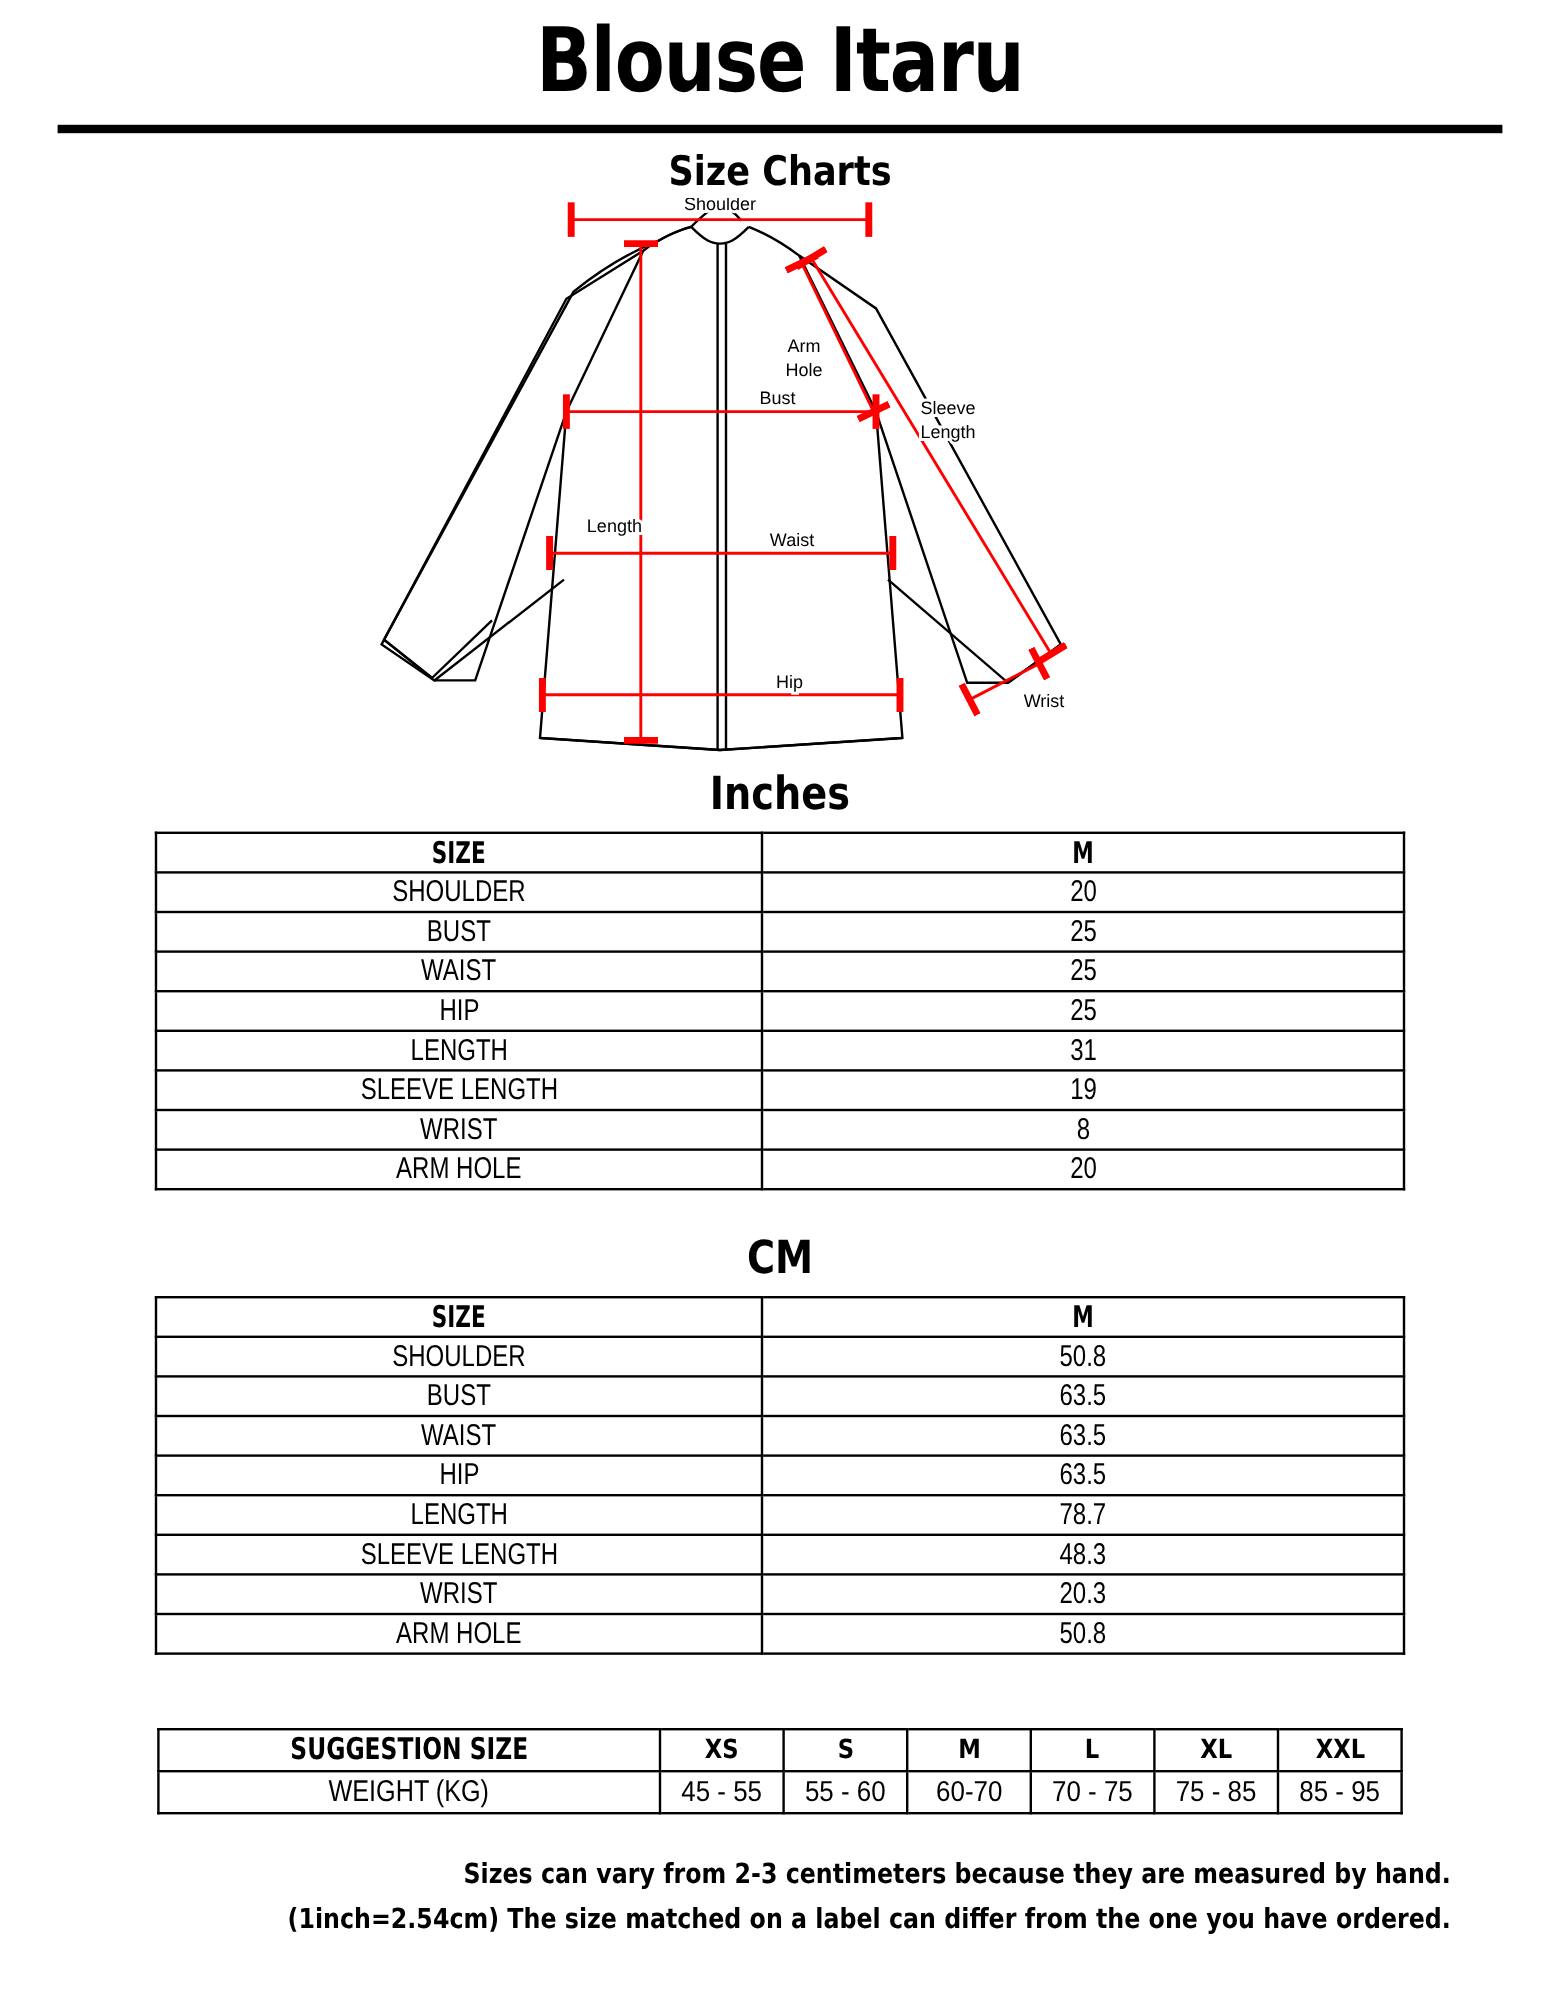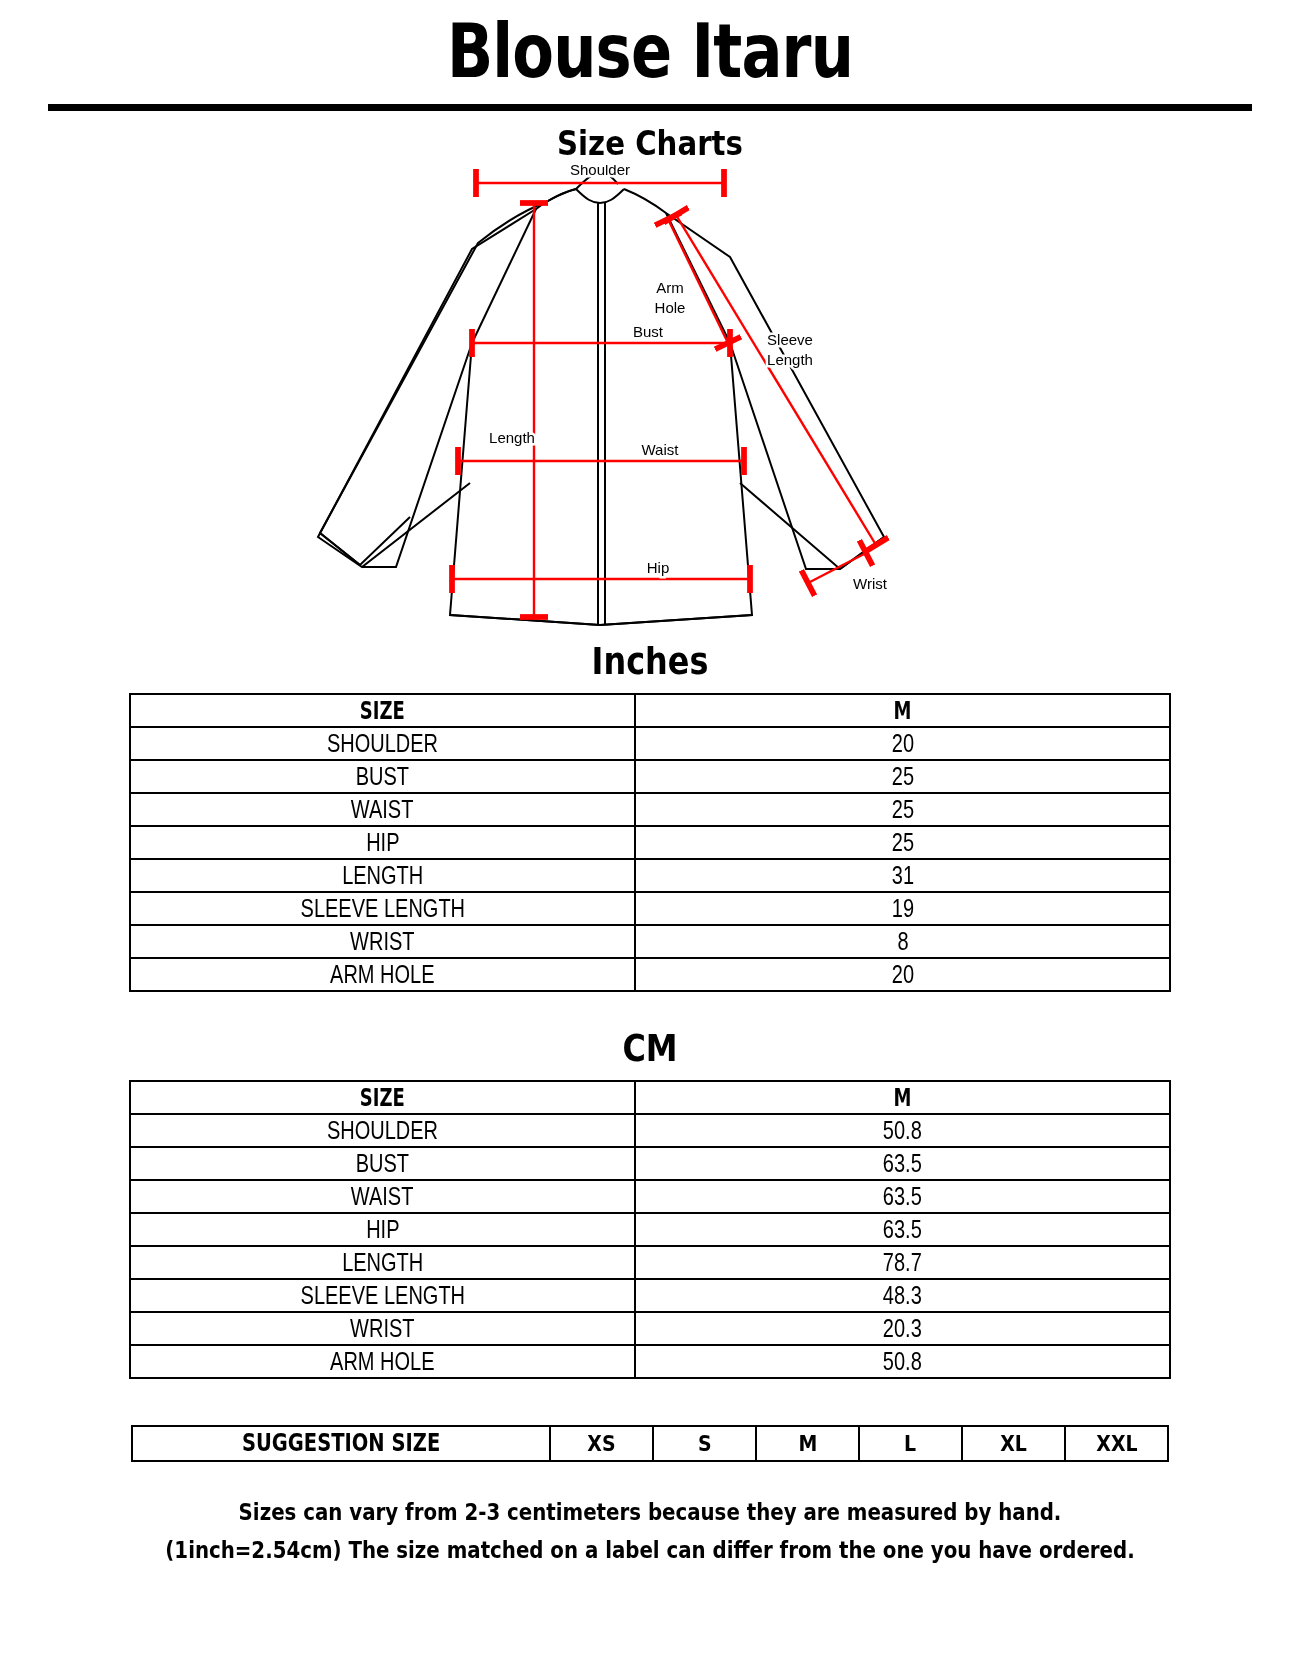--- a/index.html
+++ b/index.html
@@ -101,21 +101,21 @@
   table.meas tr.hdr td .sq { transform: scaleX(0.72); }
   table.meas col.c-label { width: 505px; }
   table.meas col.c-value { width: 535px; }
 
   .gap-sm { height: 30px; }
   .gap-md { height: 46px; }
 
   
   table.suggest {
     width: 868px;
-    margin: 0 auto;
+    margin: 15px auto;
     border-collapse: collapse;
     table-layout: fixed;
     padding-left: 20px;
   }
   table.suggest td {
     border: 2px solid #000;
     text-align: center;
     font-family: "Liberation Sans", sans-serif;
     font-size: 25px;
     line-height: 26px;
@@ -134,21 +134,21 @@
     font-weight: bold;
   }
   table.suggest tr.hdr td .sq { transform: scaleX(0.78); }
   table.suggest tr.hdr td.sizecol .sq { transform: scaleX(0.86); font-size: 22px; }
   table.suggest col.c-first { width: 418px; }
   table.suggest col.c-sz { width: 103px; }
   table.suggest td.valcell .sq { transform: scaleX(0.90); font-size: 24px; }
 
   
   .notes {
-    text-align: center;
+    text-align: right;
     margin-top: 34px;
   }
   .notes p {
     margin: 0 0 6px 0;
     font-family: "DejaVu Sans", sans-serif;
     font-weight: bold;
     font-size: 23px;
     line-height: 32px;
     transform: scaleX(0.86);
     white-space: nowrap;
@@ -346,19 +346,28 @@
   <tbody>
     <tr class="hdr">
       <td><span class="sq">SUGGESTION SIZE</span></td>
       <td class="sizecol"><span class="sq">XS</span></td>
       <td class="sizecol"><span class="sq">S</span></td>
       <td class="sizecol"><span class="sq">M</span></td>
       <td class="sizecol"><span class="sq">L</span></td>
       <td class="sizecol"><span class="sq">XL</span></td>
       <td class="sizecol"><span class="sq">XXL</span></td>
     </tr>
+    <tr>
+      <td><span class="sq">WEIGHT (KG)</span></td>
+      <td class="valcell"><span class="sq">45 - 55</span></td>
+      <td class="valcell"><span class="sq">55 - 60</span></td>
+      <td class="valcell"><span class="sq">60-70</span></td>
+      <td class="valcell"><span class="sq">70 - 75</span></td>
+      <td class="valcell"><span class="sq">75 - 85</span></td>
+      <td class="valcell"><span class="sq">85 - 95</span></td>
+    </tr>
   </tbody>
 </table>
 
 <div class="notes">
   <p>Sizes can vary from 2-3 centimeters because they are measured by hand.</p>
   <p>(1inch=2.54cm) The size matched on a label can differ from the one you have ordered.</p>
 </div>
 
 </body></html>

